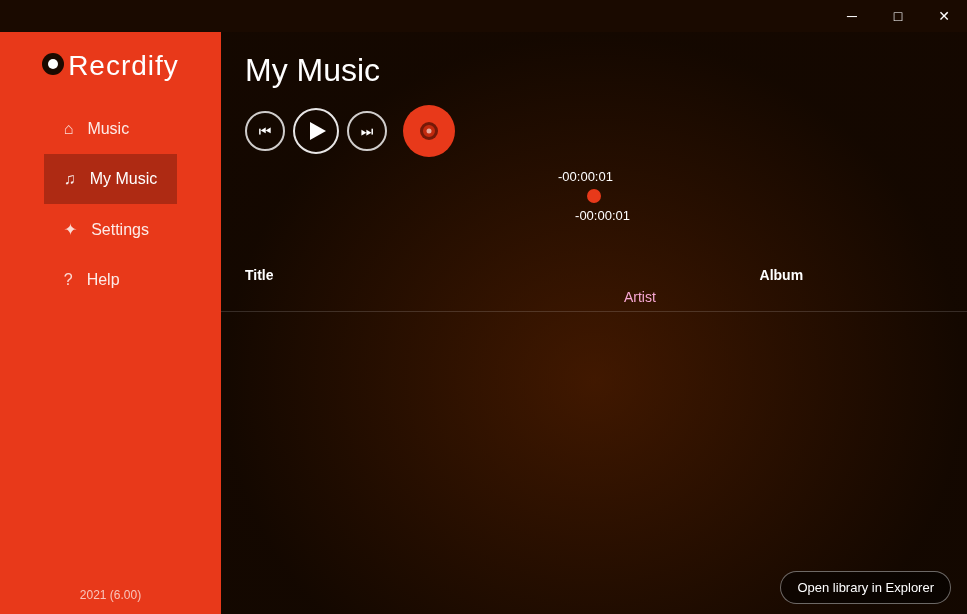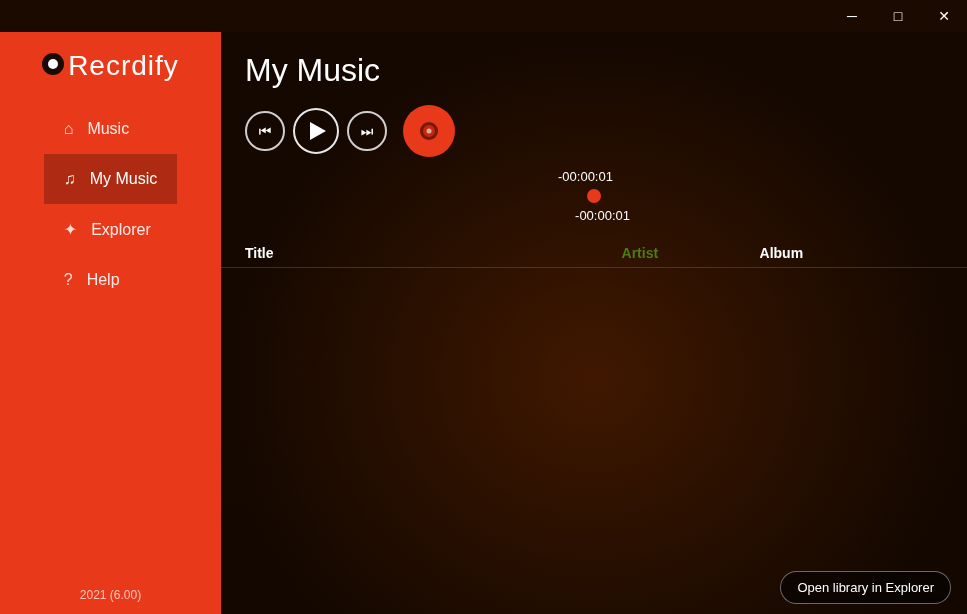--- a/index.html
+++ b/index.html
@@ -264,24 +264,25 @@
 
     .col-title {
       flex: 3;
       color: white;
       font-size: 14px;
       font-weight: 600;
     }
 
     .col-artist {
       flex: 2;
-      color: #4d7c0f;
+      color: #f9a8d4;
       font-size: 14px;
-      font-weight: 700;
+      font-weight: 400;
       text-align: center;
+      margin-top: 44px;
     }
 
     .col-album {
       flex: 2;
       color: white;
       font-size: 14px;
       font-weight: 600;
       text-align: left;
     }
 
@@ -346,21 +347,21 @@
       <div class="nav-item">
         <span class="nav-icon">⌂</span>
         <span>Music</span>
       </div>
       <div class="nav-item active">
         <span class="nav-icon">♫</span>
         <span>My Music</span>
       </div>
       <div class="nav-item">
         <span class="nav-icon">✦</span>
-        <span>Explorer</span>
+        <span>Settings</span>
       </div>
       <div class="nav-item">
         <span class="nav-icon">?</span>
         <span>Help</span>
       </div>
     </nav>
 
     <div class="sidebar-version">2021 (6.00)</div>
   </div>
 

